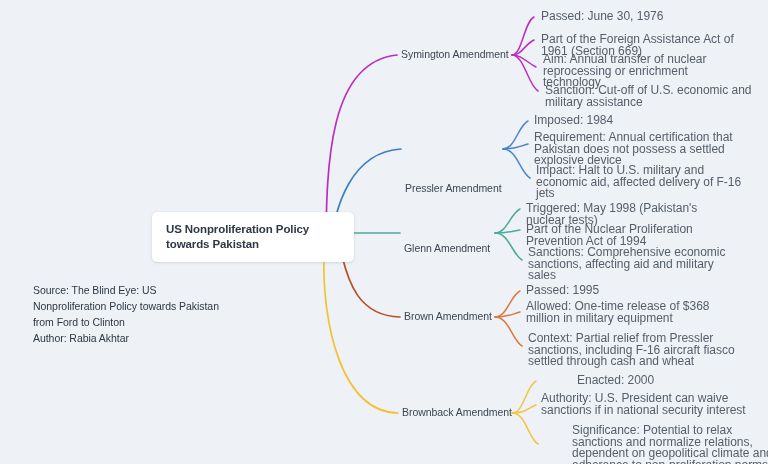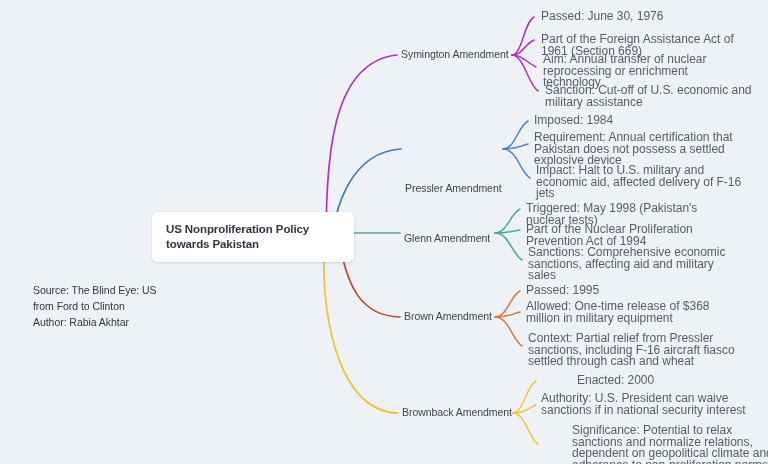--- a/index.html
+++ b/index.html
@@ -119,27 +119,28 @@
       <path stroke="#f5c344" d="M 512 413 C 526 413 528 438 538 444"></path>
     </g>
   </svg>
 
   <div class="center-node">
     <span class="center-node-label">US Nonproliferation Policy towards Pakistan</span>
   </div>
 
   <div class="source-block">
     <div>Source: The Blind Eye: US</div>
+    <div>Nonproliferation Policy towards Pakistan</div>
     <div>from Ford to Clinton</div>
     <div>Author: Rabia Akhtar</div>
   </div>
 
   <div class="branch-label" style="left:401px; top:48px;text-align:center;">Symington Amendment</div>
   <div class="branch-label" style="left:405px; top:142px;margin-top:40px;">Pressler Amendment</div>
-  <div class="branch-label" style="left:404px; top:232px;text-align:center;">Glenn Amendment</div>
+  <div class="branch-label" style="left:404px; top:242px;text-align:center;">Glenn Amendment</div>
   <div class="branch-label" style="left:404px; top:310px;">Brown Amendment</div>
   <div class="branch-label" style="left:402px; top:406px;">Brownback Amendment</div>
 
   <div class="leaf-label" style="left:541px; top:11px; width:215px;">Passed: June 30, 1976</div>
   <div class="leaf-label" style="left:541px; top:34px; width:222px;">Part of the Foreign Assistance Act of 1961 (Section 669)</div>
   <div class="leaf-label" style="left:543px; top:54px; width:195px;">Aim: Annual transfer of nuclear reprocessing or enrichment technology</div>
   <div class="leaf-label" style="left:545px; top:85px; width:215px;">Sanction: Cut-off of U.S. economic and military assistance</div>
 
   <div class="leaf-label" style="left:534px; top:115px; width:200px;">Imposed: 1984</div>
   <div class="leaf-label" style="left:534px; top:132px; width:222px;">Requirement: Annual certification that Pakistan does not possess a settled explosive device</div>

